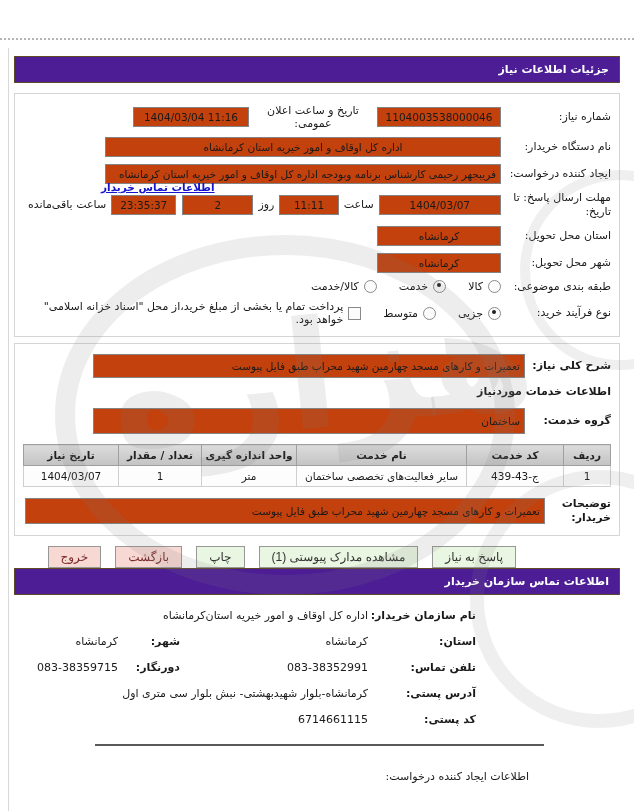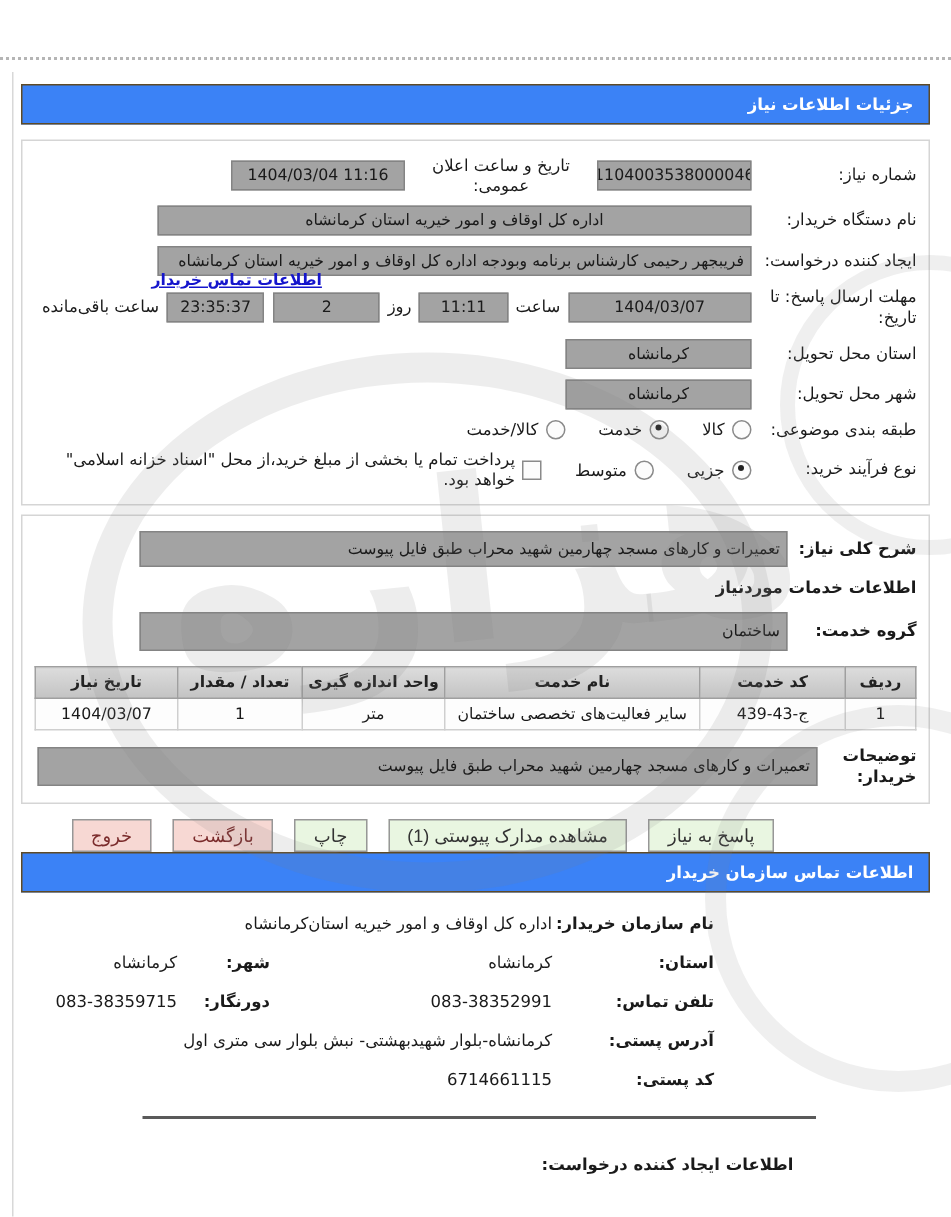--- a/index.html
+++ b/index.html
@@ -5,29 +5,29 @@
   html,body{margin:0;padding:0;}
   body{
     width:634px;height:811px;position:relative;background:#fff;
     font-family:"DejaVu Sans", sans-serif;font-size:11px;color:#1a1a1a;
     overflow:hidden;direction:rtl;
   }
   .dotted-sep{position:absolute;top:38px;left:0;right:0;border-top:2px dotted #b5b5b5;}
   .left-frame{position:absolute;left:8px;top:48px;bottom:0;width:1px;background:#d8d8d8;}
   .content{position:relative;padding-top:56px;}
   .bar{
-    margin:0 14px 10px 14px;background:#3b82f6;border:1px solid #5e4a26;
+    margin:0 14px 10px 14px;background:#4c1d95;border:1px solid #5e4a26;
     color:#fff;font-weight:bold;font-size:11px;padding:6px 10px;
   }
   .panel{border:1px solid #d5d5d5;margin:0 14px 6px 14px;padding:10px 8px 8px 8px;background:#fff;}
   .frow{display:flex;align-items:center;margin-bottom:7px;position:relative;}
   .lblc{width:106px;flex-shrink:0;padding-left:4px;line-height:1.25;}
   .lbl-b{font-weight:bold;}
   .box{
-    border:1px solid #848484;background:#a3a3a3;box-sizing:border-box;
+    border:1px solid #848484;background:#c2410c;box-sizing:border-box;
     min-height:20px;display:flex;align-items:center;justify-content:center;
     padding:1px 4px;font-size:10.5px;white-space:nowrap;overflow:hidden;
   }
   .box.start{justify-content:flex-start;}
   .ltr{direction:ltr;}
   .sp{display:inline-block;padding:0 5px;flex-shrink:0;}
   .blue-link{position:absolute;left:78px;top:17px;color:#1515cc;font-weight:bold;font-size:10.5px;cursor:pointer;z-index:3;background:transparent;text-decoration:underline;}
   .radio{width:11px;height:11px;border:1px solid #8a8a8a;border-radius:50%;background:#fcfcfc;display:inline-block;position:relative;flex-shrink:0;}
   .radio.checked::after{content:"";position:absolute;left:2.5px;top:2.5px;width:4px;height:4px;border-radius:50%;background:#222;}
   .chk{width:11px;height:11px;border:1px solid #8a8a8a;background:#fcfcfc;display:inline-block;flex-shrink:0;}
@@ -41,21 +41,21 @@
   .btn-row{display:flex;align-items:center;gap:14px;margin:10px 118px 0 0;}
   .btn{border:1px solid #979797;font-size:12px;padding:3px 12px;cursor:pointer;white-space:nowrap;}
   .btn.green{background:#e9f6e1;color:#333;}
   .btn.pink{background:#f7d8d3;color:#7b2c2c;}
   .contact{margin:14px 158px 0 14px;}
   .cgrid{display:grid;grid-template-columns:108px 188px 62px auto;row-gap:13px;align-items:center;}
   .cgrid .clbl{font-weight:bold;}
   .span3{grid-column:2 / 5;}
   .divider{border-top:2px solid #5a5a5a;margin:18px 90px 0 95px;}
   .creator-block{margin:24px 105px 0 14px;}
-  .creator-head{font-weight:bold;margin-bottom:16px;}
+  .creator-head{font-weight:normal;margin-bottom:16px;}
   
   .wm{position:absolute;pointer-events:none;z-index:10;}
   .wm-circle{border:20px solid rgba(130,130,130,0.14);border-radius:50%;}
   .wm-text{
     font-size:150px;font-weight:bold;color:rgba(130,130,130,0.14);
     transform:rotate(-6deg);line-height:1;
   }
   .wm-circle2{border:14px solid rgba(130,130,130,0.13);border-radius:50%;}
 </style>
 </head>
@@ -67,21 +67,21 @@
 <div class="content">
 
   <div class="bar">
     <span>جزئیات اطلاعات نیاز</span>
   </div>
 
   <div class="panel">
 
     <div class="frow">
       <span class="lblc">شماره نیاز:</span>
-      <span class="box ltr" style="width:103px;">1104003538000046</span>
+      <span class="box ltr" style="width:124px;">1104003538000046</span>
       <span class="sp" style="width:118px;text-align:center;">تاریخ و ساعت اعلان عمومی:</span>
       <span class="box ltr" style="width:116px;">1404/03/04 11:16</span>
     </div>
 
     <div class="frow">
       <span class="lblc">نام دستگاه خریدار:</span>
       <span class="box" style="width:396px;">اداره کل اوقاف و امور خیریه استان کرمانشاه</span>
     </div>
 
     <div class="frow">

